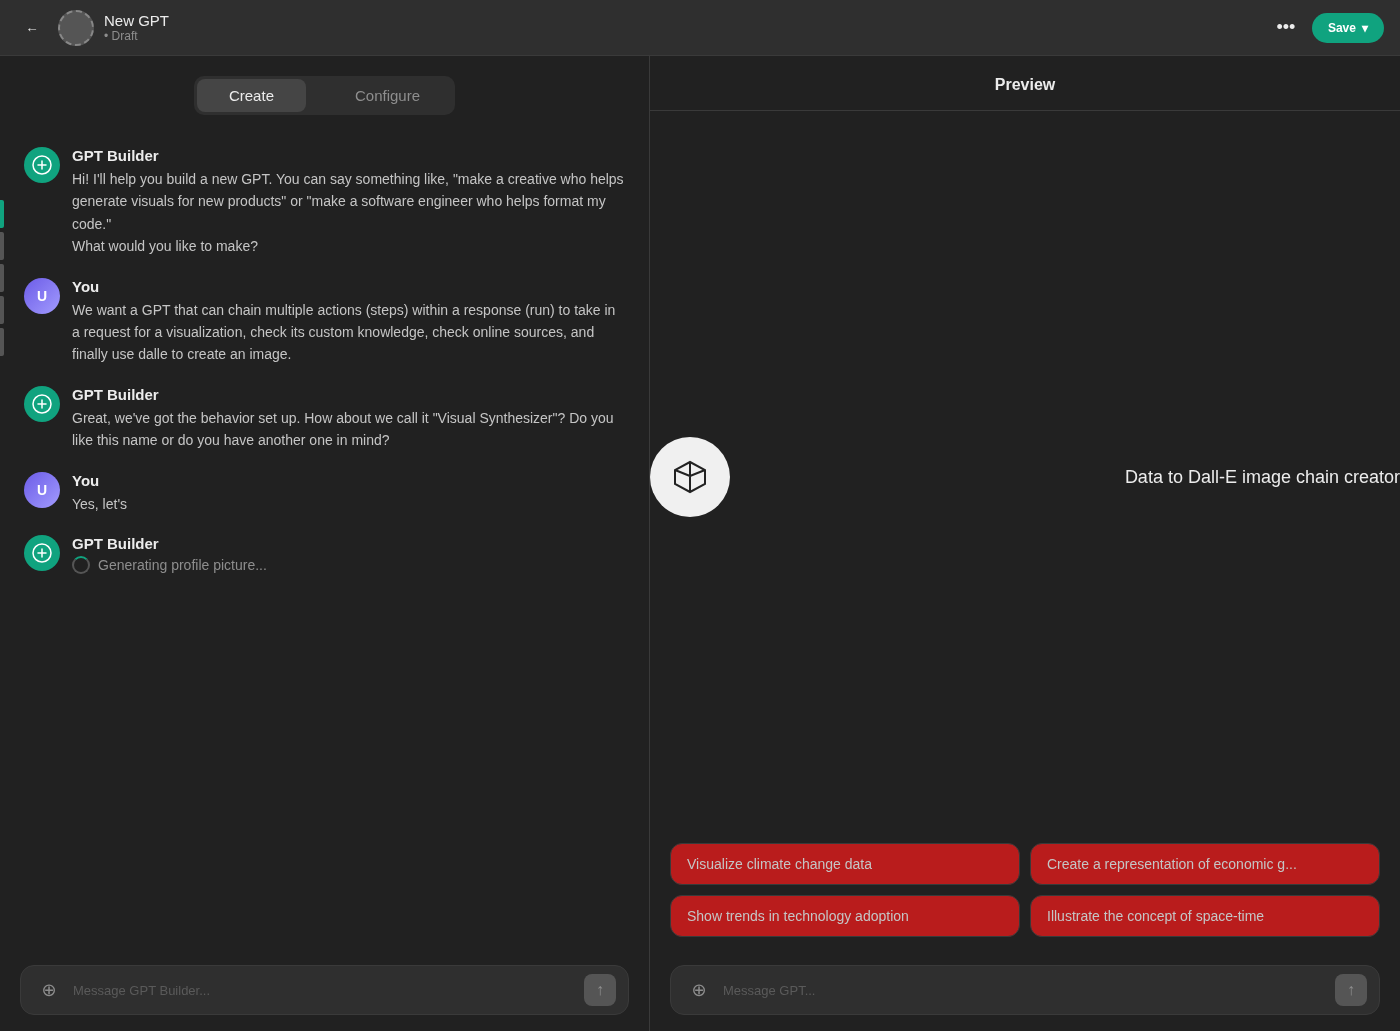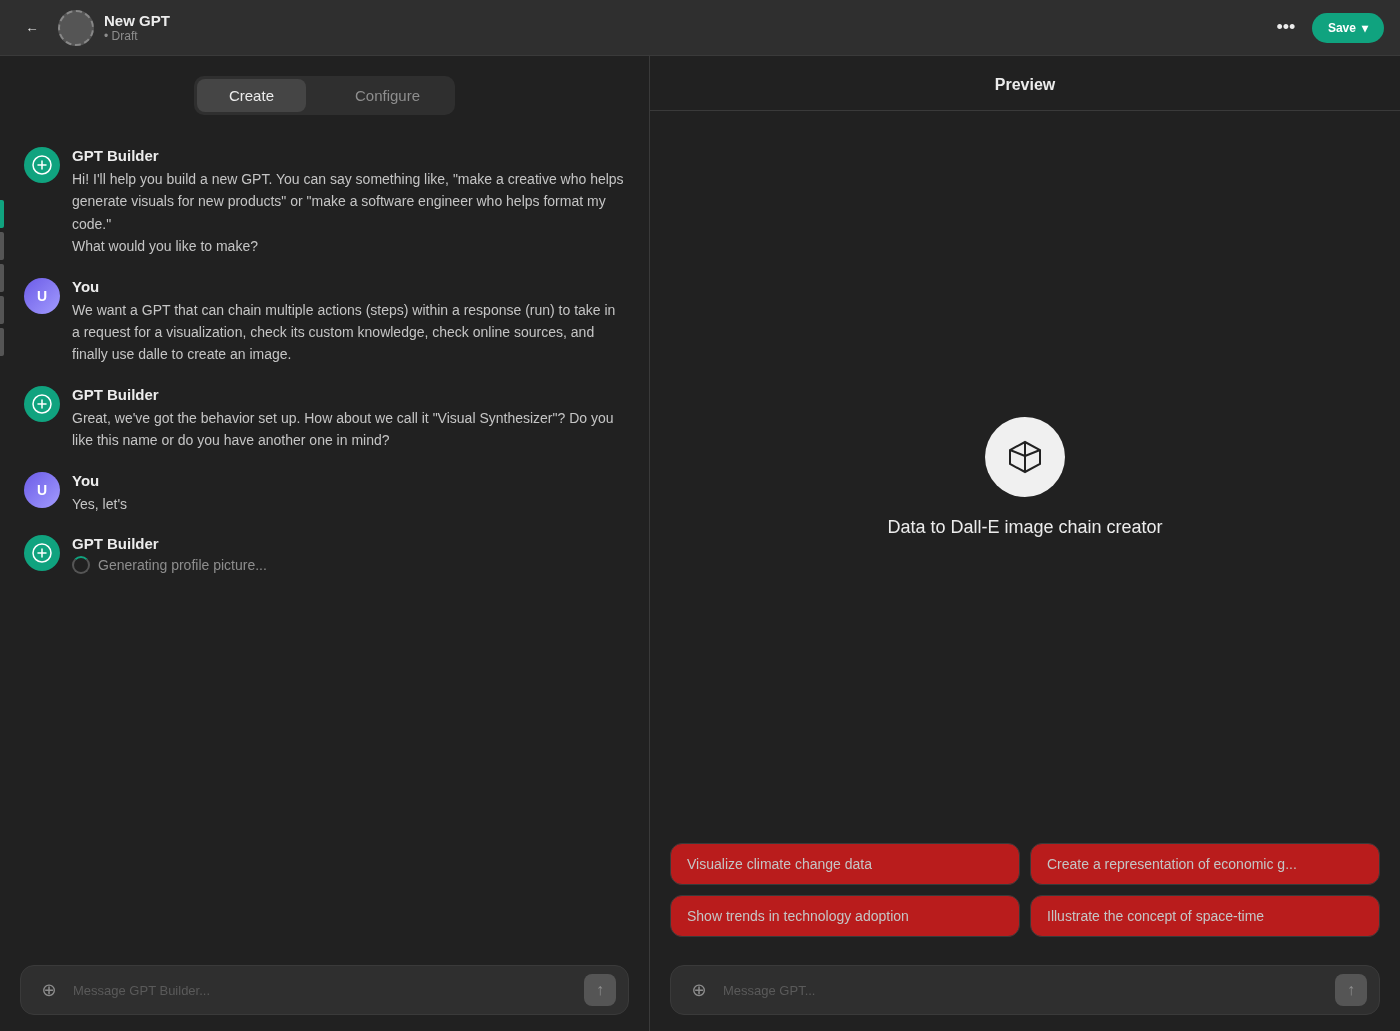--- a/index.html
+++ b/index.html
@@ -51,21 +51,21 @@
       height: 36px;
       border-radius: 50%;
       background: #555;
       border: 2px dashed #888;
       display: flex;
       align-items: center;
       justify-content: center;
     }
 
     .gpt-info { display: flex; flex-direction: column; }
-    .gpt-name { font-size: 15px; font-weight: 700; color: #ececec; }
+    .gpt-name { font-size: 15px; font-weight: 400; color: #ececec; }
     .gpt-status { font-size: 12px; color: #8e8e8e; }
     .gpt-status::before { content: '• '; color: #8e8e8e; }
 
     .header-right {
       display: flex;
       align-items: center;
       gap: 8px;
     }
 
     .more-btn {
@@ -299,23 +299,23 @@
       font-size: 16px;
       font-weight: 600;
       color: #ececec;
       border-bottom: 1px solid #3a3a3a;
       flex-shrink: 0;
     }
 
     .preview-area {
       flex: 1;
       display: flex;
-      flex-direction: column;
-      align-items: center;
-      justify-content: center;
+      flex-direction: row;
+      align-items: center;
+      justify-content: space-between;
       gap: 20px;
     }
 
     .gpt-icon-circle {
       width: 80px;
       height: 80px;
       border-radius: 50%;
       background: #f0f0f0;
       display: flex;
       align-items: center;

